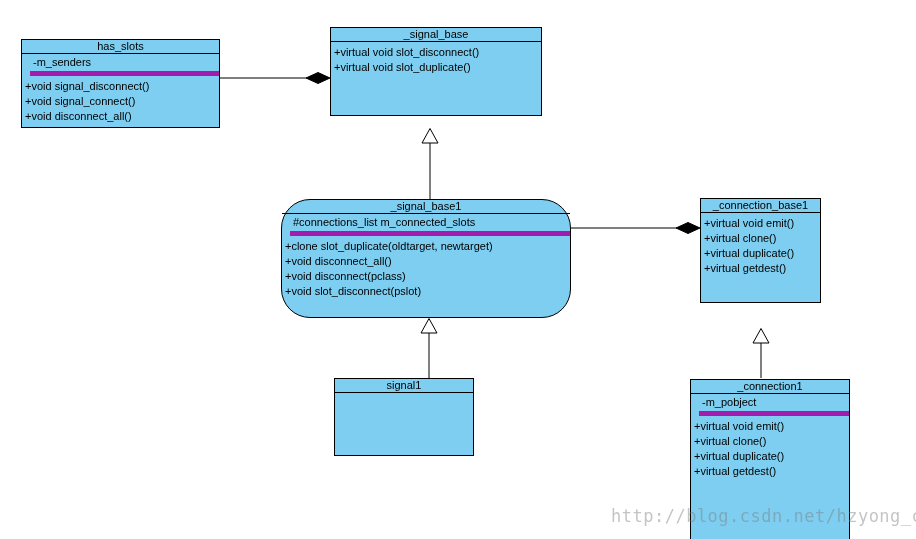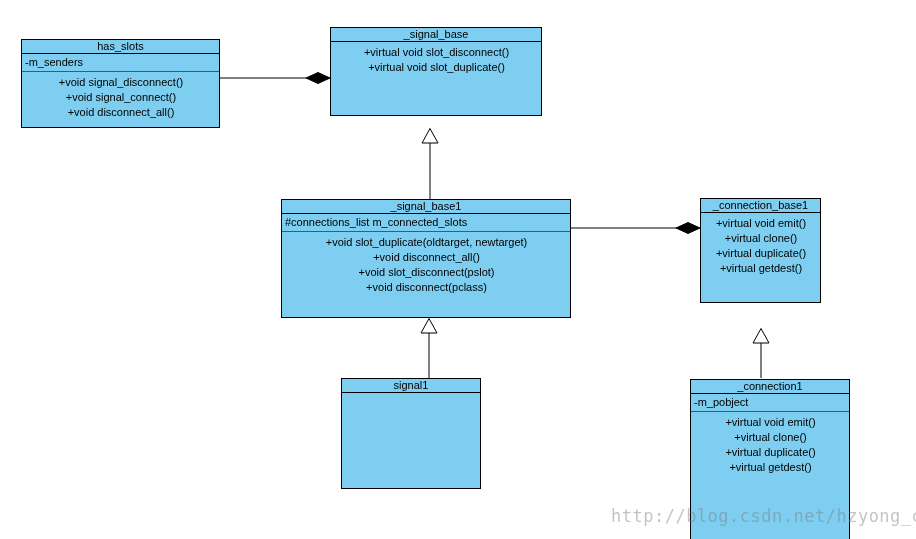--- a/index.html
+++ b/index.html
@@ -32,28 +32,28 @@
     box-sizing: border-box;
     height: 14px;
     line-height: 13px;
     text-align: center;
     font-weight: normal;
     border-bottom: 1px solid #000000;
     overflow: hidden;
   }
   .uml-attrs {
     box-sizing: border-box;
-    border-bottom: 1px solid #a21caf;
+    border-bottom: 5px solid #a21caf;
     padding: 1px 2px 1px 3px;
+    margin-left: 8px;
   }
   .uml-methods {
     box-sizing: border-box;
     flex: 1;
     padding: 3px 2px 1px 3px;
-    text-align: center;
   }
   .uml-line {
     line-height: 15px;
     white-space: nowrap;
     overflow: hidden;
   }
   .watermark {
     position: absolute;
     left: 611px;
     top: 506px;
@@ -111,44 +111,44 @@
   </div>
 
   <div class="uml-class" style="left:330px; top:27px; width:212px; height:89px;">
     <div class="uml-title">_signal_base</div>
     <div class="uml-methods">
       <div class="uml-line">+virtual void slot_disconnect()</div>
       <div class="uml-line">+virtual void slot_duplicate()</div>
     </div>
   </div>
 
-  <div class="uml-class" style="left:281px; top:199px; width:290px; height:119px;">
+  <div class="uml-class" style="left:281px; top:199px; width:290px; height:119px;border-radius:29px;">
     <div class="uml-title">_signal_base1</div>
     <div class="uml-attrs">
       <div class="uml-line">#connections_list m_connected_slots</div>
     </div>
     <div class="uml-methods">
-      <div class="uml-line">+void slot_duplicate(oldtarget, newtarget)</div>
+      <div class="uml-line">+clone slot_duplicate(oldtarget, newtarget)</div>
       <div class="uml-line">+void disconnect_all()</div>
+      <div class="uml-line">+void disconnect(pclass)</div>
       <div class="uml-line">+void slot_disconnect(pslot)</div>
-      <div class="uml-line">+void disconnect(pclass)</div>
     </div>
   </div>
 
   <div class="uml-class" style="left:700px; top:198px; width:121px; height:105px;">
     <div class="uml-title">_connection_base1</div>
     <div class="uml-methods">
       <div class="uml-line">+virtual void emit()</div>
       <div class="uml-line">+virtual clone()</div>
       <div class="uml-line">+virtual duplicate()</div>
       <div class="uml-line">+virtual getdest()</div>
     </div>
   </div>
 
-  <div class="uml-class" style="left:341px; top:378px; width:140px; height:111px;gap:12px;">
+  <div class="uml-class" style="left:334px; top:378px; width:140px; height:78px;gap:12px;">
     <div class="uml-title">signal1</div>
   </div>
 
   <div class="uml-class" style="left:690px; top:379px; width:160px; height:164px;">
     <div class="uml-title">_connection1</div>
     <div class="uml-attrs">
       <div class="uml-line">-m_pobject</div>
     </div>
     <div class="uml-methods">
       <div class="uml-line">+virtual void emit()</div>

